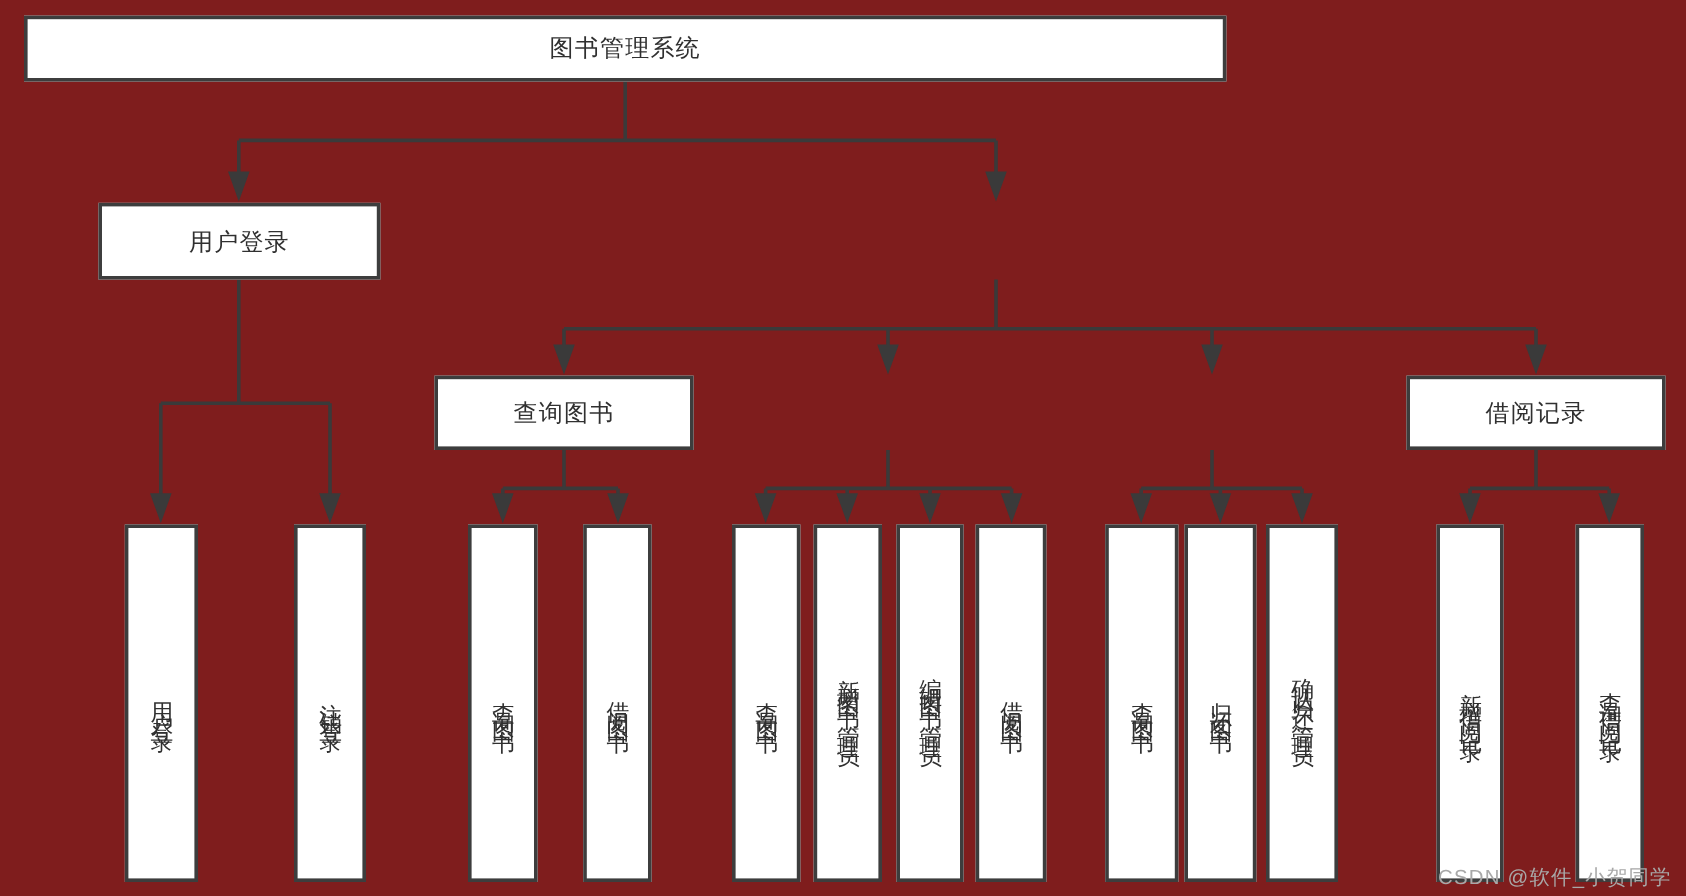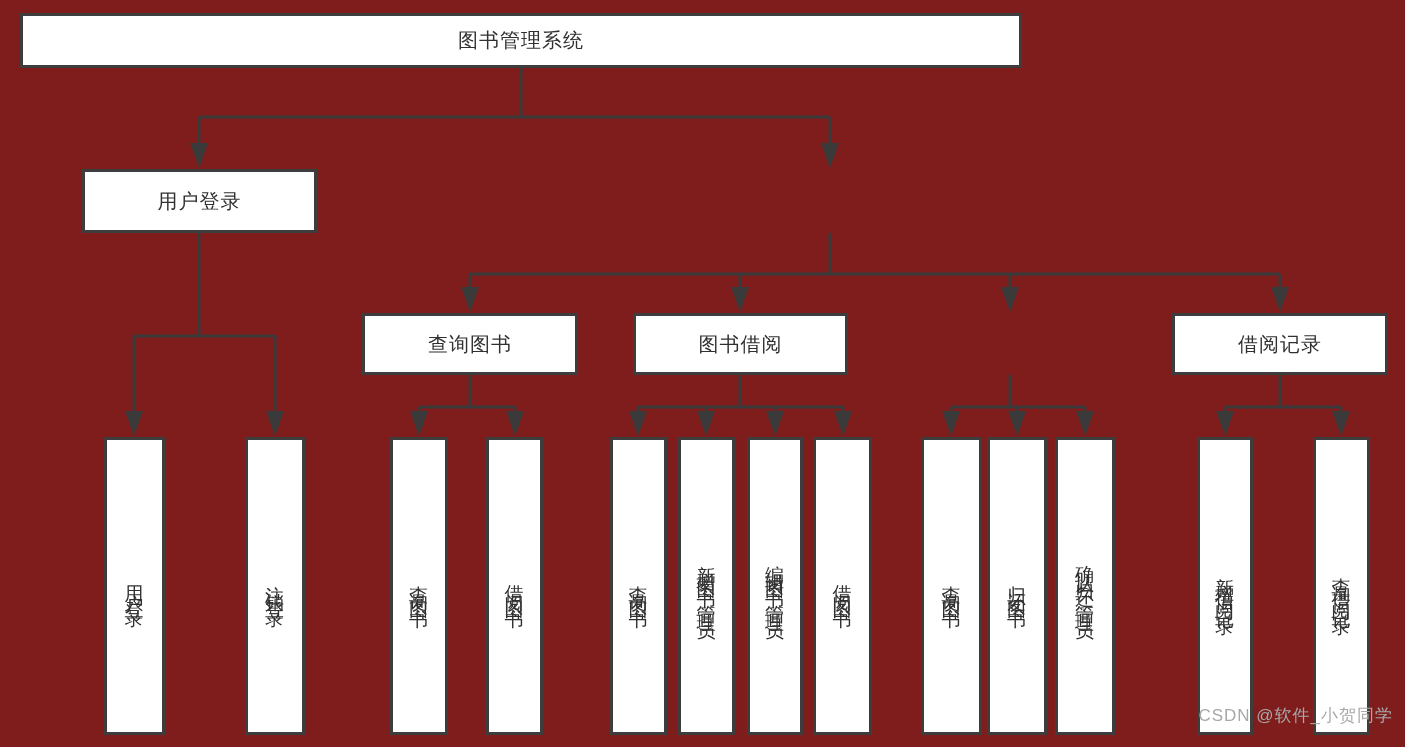--- a/index.html
+++ b/index.html
@@ -39,21 +39,21 @@
     writing-mode: vertical-rl;
     letter-spacing: 8px;
     line-height: 1;
   }
   .v span {
     display: block;
   }
   .watermark {
     position: absolute;
     right: 12px;
-    bottom: 20px;
+    bottom: 4px;
     font-size: 17px;
     color: #a8a8a8;
     letter-spacing: 1px;
     z-index: 5;
     white-space: nowrap;
   }
 </style>
 </head>
 <body>
 
@@ -103,23 +103,20 @@
     <span>图书管理系统</span>
   </div>
 
   <div class="box h" style="left:82px;top:169px;width:235px;height:64px">
     <span>用户登录</span>
   </div>
 
   <div class="box h" style="left:362px;top:313px;width:216px;height:62px">
     <span>查询图书</span>
   </div>
-  <div class="box h" style="left:633px;top:313px;width:215px;height:62px">
-    <span>图书借阅</span>
-  </div>
   <div class="box h" style="left:1172px;top:313px;width:216px;height:62px">
     <span>借阅记录</span>
   </div>
 
   <div class="box v" style="left:104px;top:437px;width:61px;height:298px">
     <span>用户登录</span>
   </div>
   <div class="box v" style="left:245px;top:437px;width:60px;height:298px">
     <span>注销登录</span>
   </div>

